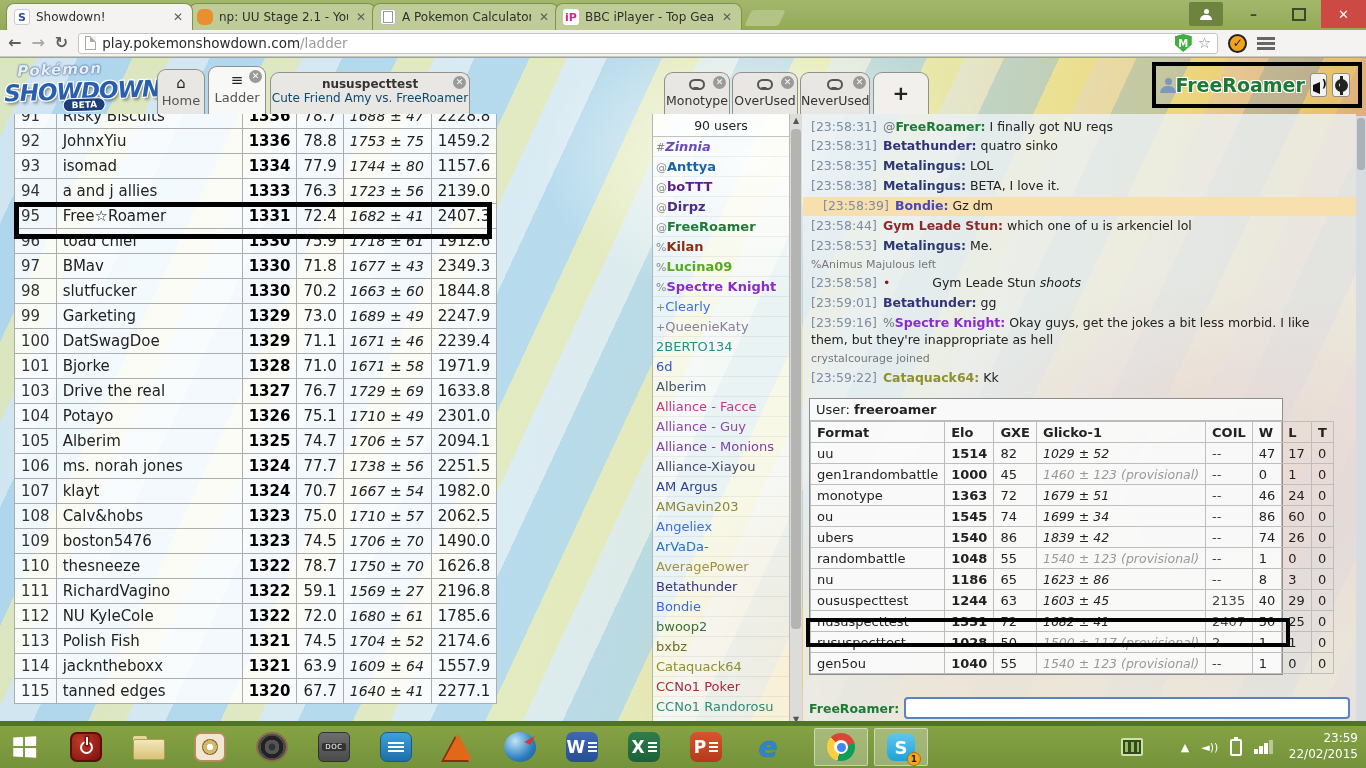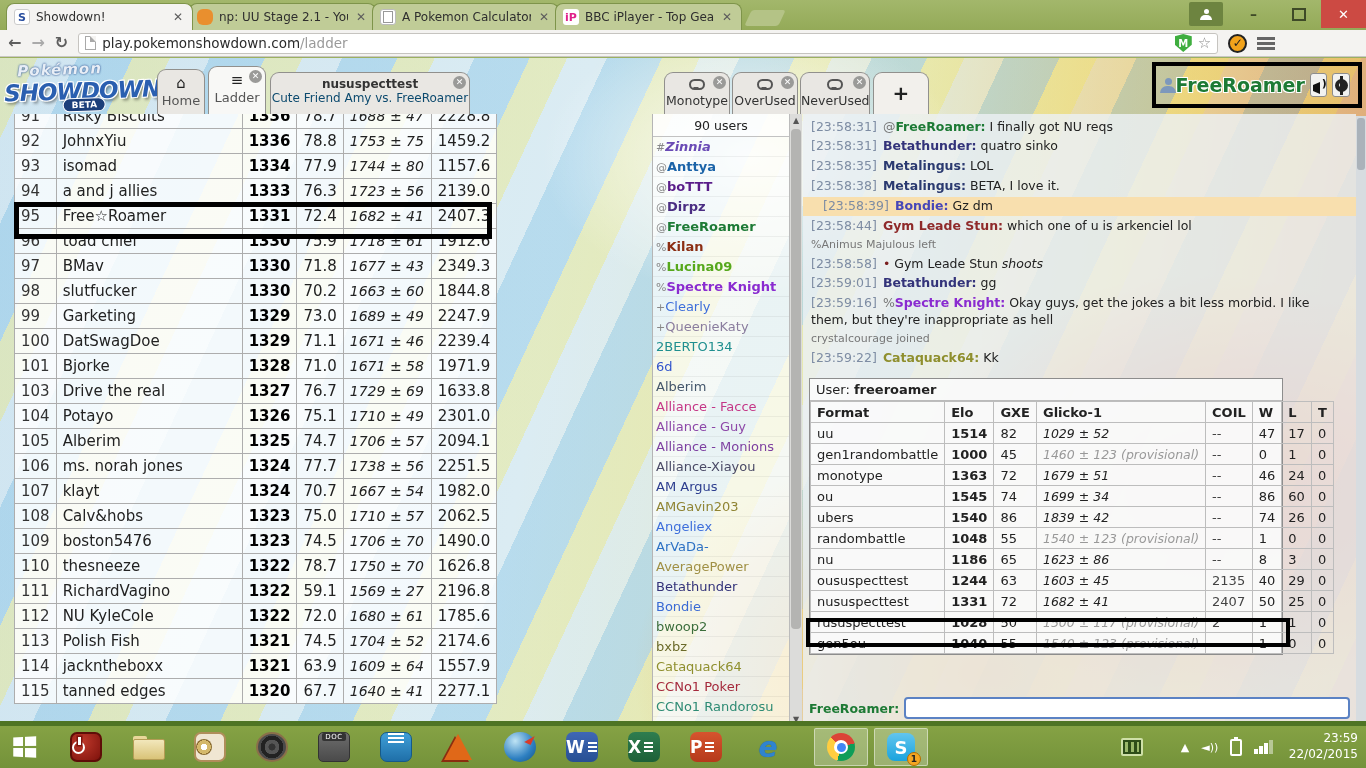--- a/index.html
+++ b/index.html
@@ -119,21 +119,21 @@
   #ul-thumb { position:absolute; left:1px; top:15px; width:10px; height:500px; background:#b4b4b2; border-radius:4px; }
 
   
   #chat { position:absolute; left:803px; right:10px; top:56px; bottom:0; background:rgba(236,240,244,.82); padding:3px 6px 0 6px; overflow:hidden; }
   .msg { font-size:12.5px; color:#222; padding:1.5px 2px; line-height:1.35; }
   .msg .ts { color:#7d8ca3; margin-right:2px; }
   .msg .pfx { color:#777; }
   .msg .nm { font-weight:bold; }
   .msg.hl { background:#f8dfae; margin:0 -6px; padding-left:20px; }
   .msg.sys { font-size:11px; color:#777; }
-  .msg.act .nm { font-weight:normal; color:#222; }
+  .msg.act .nm { font-weight:normal; color:#222;margin-left:38px; }
   .msg.act .txt { font-style:italic; }
   .msg.act .bullet { color:#7a1f1f; }
 
   
   #statsbox { margin-top:10px; width:474px; border:1px solid #8d8d8d; background:rgba(250,250,250,.95); position:relative; }
   #stats-title { font-size:13px; color:#222; padding:3px 6px; border-bottom:1px solid #bbb; }
   #stats-title b { font-weight:bold; }
   #statstbl { border-collapse:collapse; width:100%; }
   #statstbl th, #statstbl td { border:1px solid #bdbdbd; font-size:13px; color:#222; padding:2.5px 6px; text-align:left; white-space:nowrap; }
   #statstbl th { font-weight:bold; }
@@ -151,21 +151,21 @@
 
   #hl-corner { position:absolute; right:4px; top:4px; width:210px; height:46px; border:4px solid #000; pointer-events:none; z-index:6; }
   #page-scroll { position:absolute; right:0; top:58px; width:10px; bottom:5px; background:#d7dce0; }
   #page-scroll .thumb { position:absolute; left:1px; top:2px; width:8px; height:52px; background:#aab2ba; border-radius:3px; }
 
   
   #taskbar { position:absolute; left:0; bottom:0; width:100%; height:42px; background:linear-gradient(#85a244,#74923a); display:flex; align-items:center; padding:0 8px; }
   .tbi { width:32px; height:32px; margin-right:30px; flex:0 0 auto; display:flex; align-items:center; justify-content:center; position:relative; }
   .winflag { display:grid; grid-template-columns:11px 11px; grid-template-rows:9px 9px; gap:2px; transform:perspective(60px) rotateY(-18deg); }
   .winflag span { background:#fff; }
-  .app-sq { width:46px; height:30px; border-radius:7px; display:flex; align-items:center; }
+  .app-sq { width:46px; height:30px; border-radius:7px; display:flex; align-items:center; justify-content:center; }
   .power-app { background:radial-gradient(circle at 35% 30%, #c0392b, #7e120c); border:2px solid #5e0d08; }
   .power-glyph { width:13px; height:13px; border:2.5px solid #fff; border-radius:50%; position:relative; }
   .power-glyph::after{ content:""; position:absolute; left:4px; top:-6px; width:2.5px; height:8px; background:#fff; box-shadow:0 0 0 1.5px #7e120c; }
   .folder-ico { position:relative; width:30px; height:22px; }
   .folder-ico::before{ content:""; position:absolute; left:0; top:0; width:14px; height:6px; background:#e8d79a; border-radius:2px 2px 0 0; }
   .folder-ico::after{ content:""; position:absolute; left:0; top:3px; width:30px; height:19px; background:linear-gradient(#f2e7bb,#d9c378); border-radius:2px; border:1px solid #b49c55; }
   .photo-app { background:#f0e6d2; border:2px solid #b08d5a; }
   .photo-app::before{ content:""; width:16px; height:16px; border-radius:50%; background:radial-gradient(circle at 50% 50%, #fff 30%, #d4b86a 31% 60%, #8a6b2f 61%); }
   .speaker-app { border-radius:50%; background:radial-gradient(circle, #333 18%, #555 19% 38%, #222 39% 58%, #4a4a4a 59% 80%, #1c1c1c 81%); border:2px solid #8a6f4a; }
   .docfolder-app { background:linear-gradient(#6e6e6e,#4a4a4a); border-radius:5px; flex-direction:column; border:1px solid #333; }
@@ -618,20 +618,23 @@
   </div>
           <div class="msg">
     <span class="ts">[23:58:38] </span><span class="pfx"></span><span class="nm" style="color: rgb(43, 58, 112);">Metalingus:</span><span class="txt"> BETA, I love it.</span>
   </div>
           <div class="msg hl">
     <span class="ts">[23:58:39] </span><span class="pfx"></span><span class="nm" style="color: rgb(71, 71, 184);">Bondie:</span><span class="txt"> Gz dm</span>
   </div>
           <div class="msg">
     <span class="ts">[23:58:44] </span><span class="pfx"></span><span class="nm" style="color: rgb(143, 42, 42);">Gym Leade Stun:</span><span class="txt"> which one of u is arkenciel lol</span>
   </div>
+          <div class="msg">
+    <span class="ts">[23:58:53] </span><span class="pfx"></span><span class="nm" style="color: rgb(43, 58, 112);">Metalingus:</span><span class="txt"> Me.</span>
+  </div>
           <div class="msg sys">
     <span class="txt">%Animus Majulous left</span>
   </div>
           <div class="msg act">
     <span class="ts">[23:58:58] </span><span class="pfx bullet">• </span><span class="nm">Gym Leade Stun </span><span class="txt">shoots</span>
   </div>
           <div class="msg">
     <span class="ts">[23:59:01] </span><span class="pfx"></span><span class="nm" style="color: rgb(51, 51, 122);">Betathunder:</span><span class="txt"> gg</span>
   </div>
           <div class="msg">

